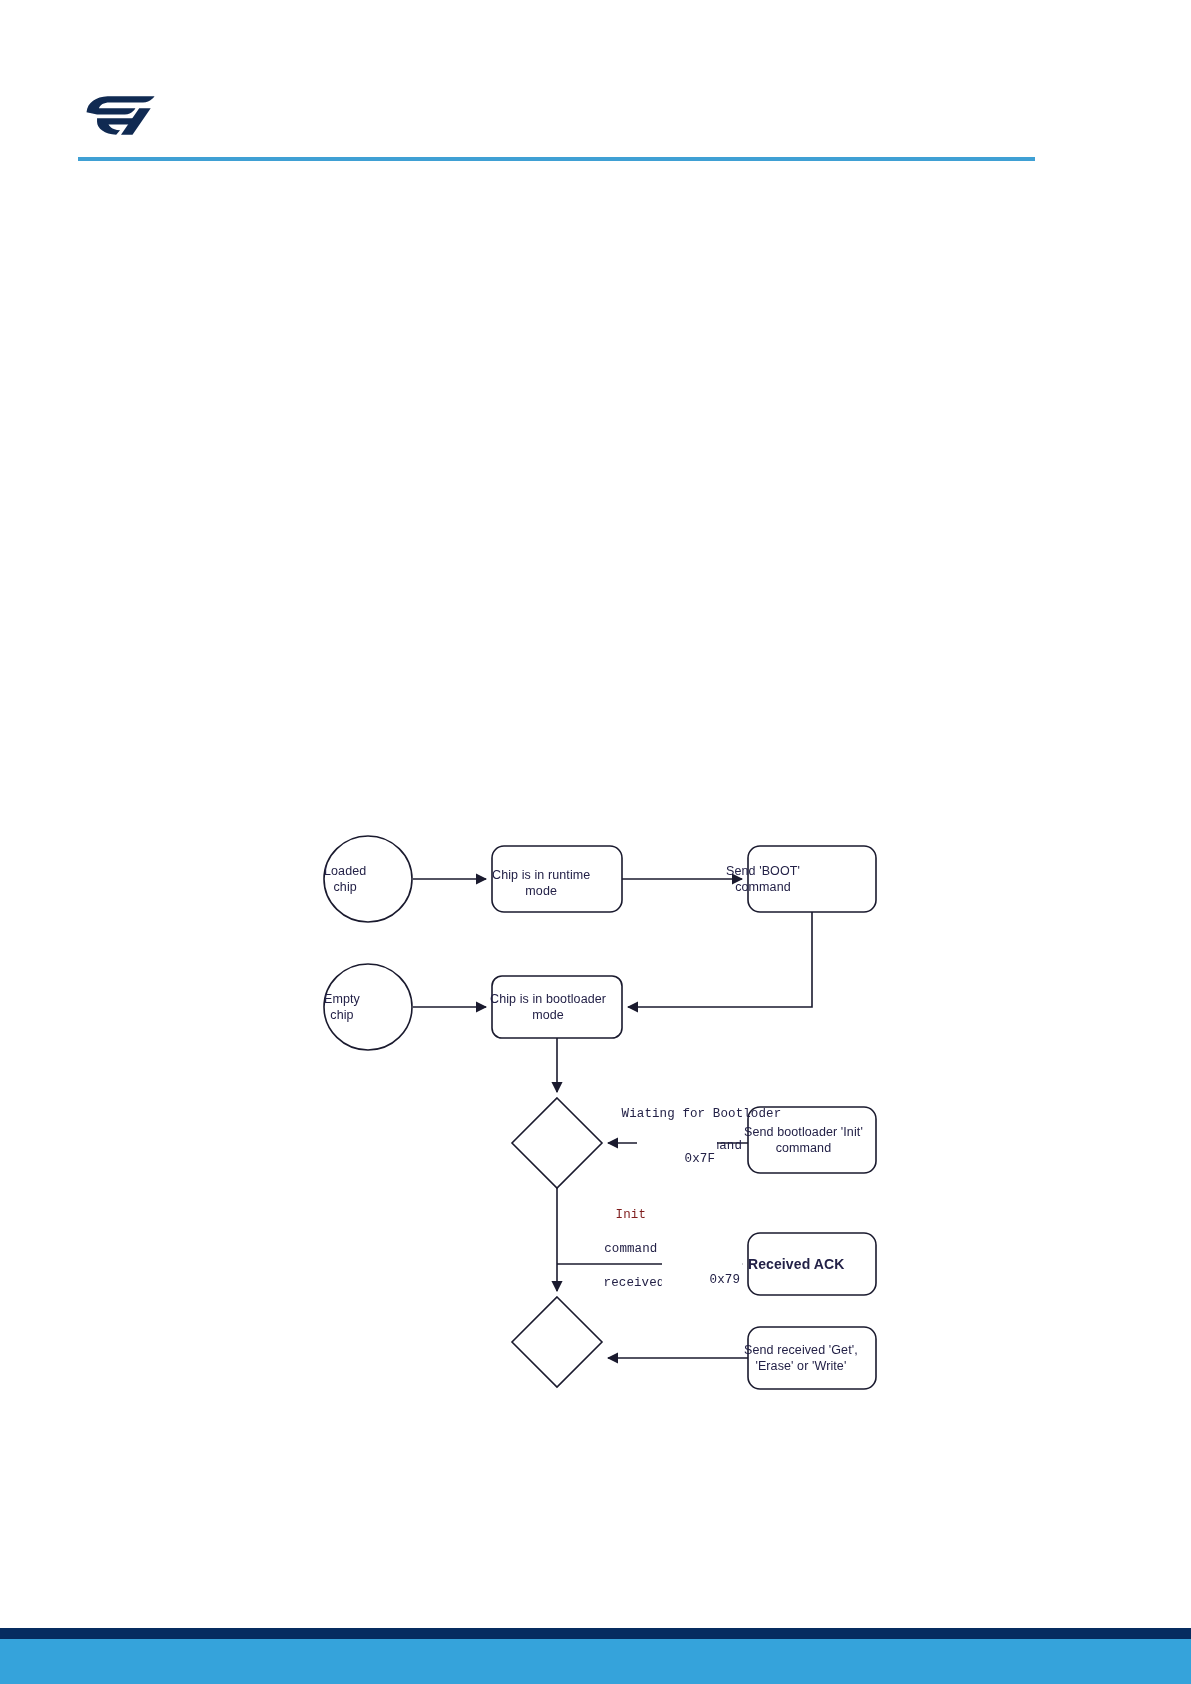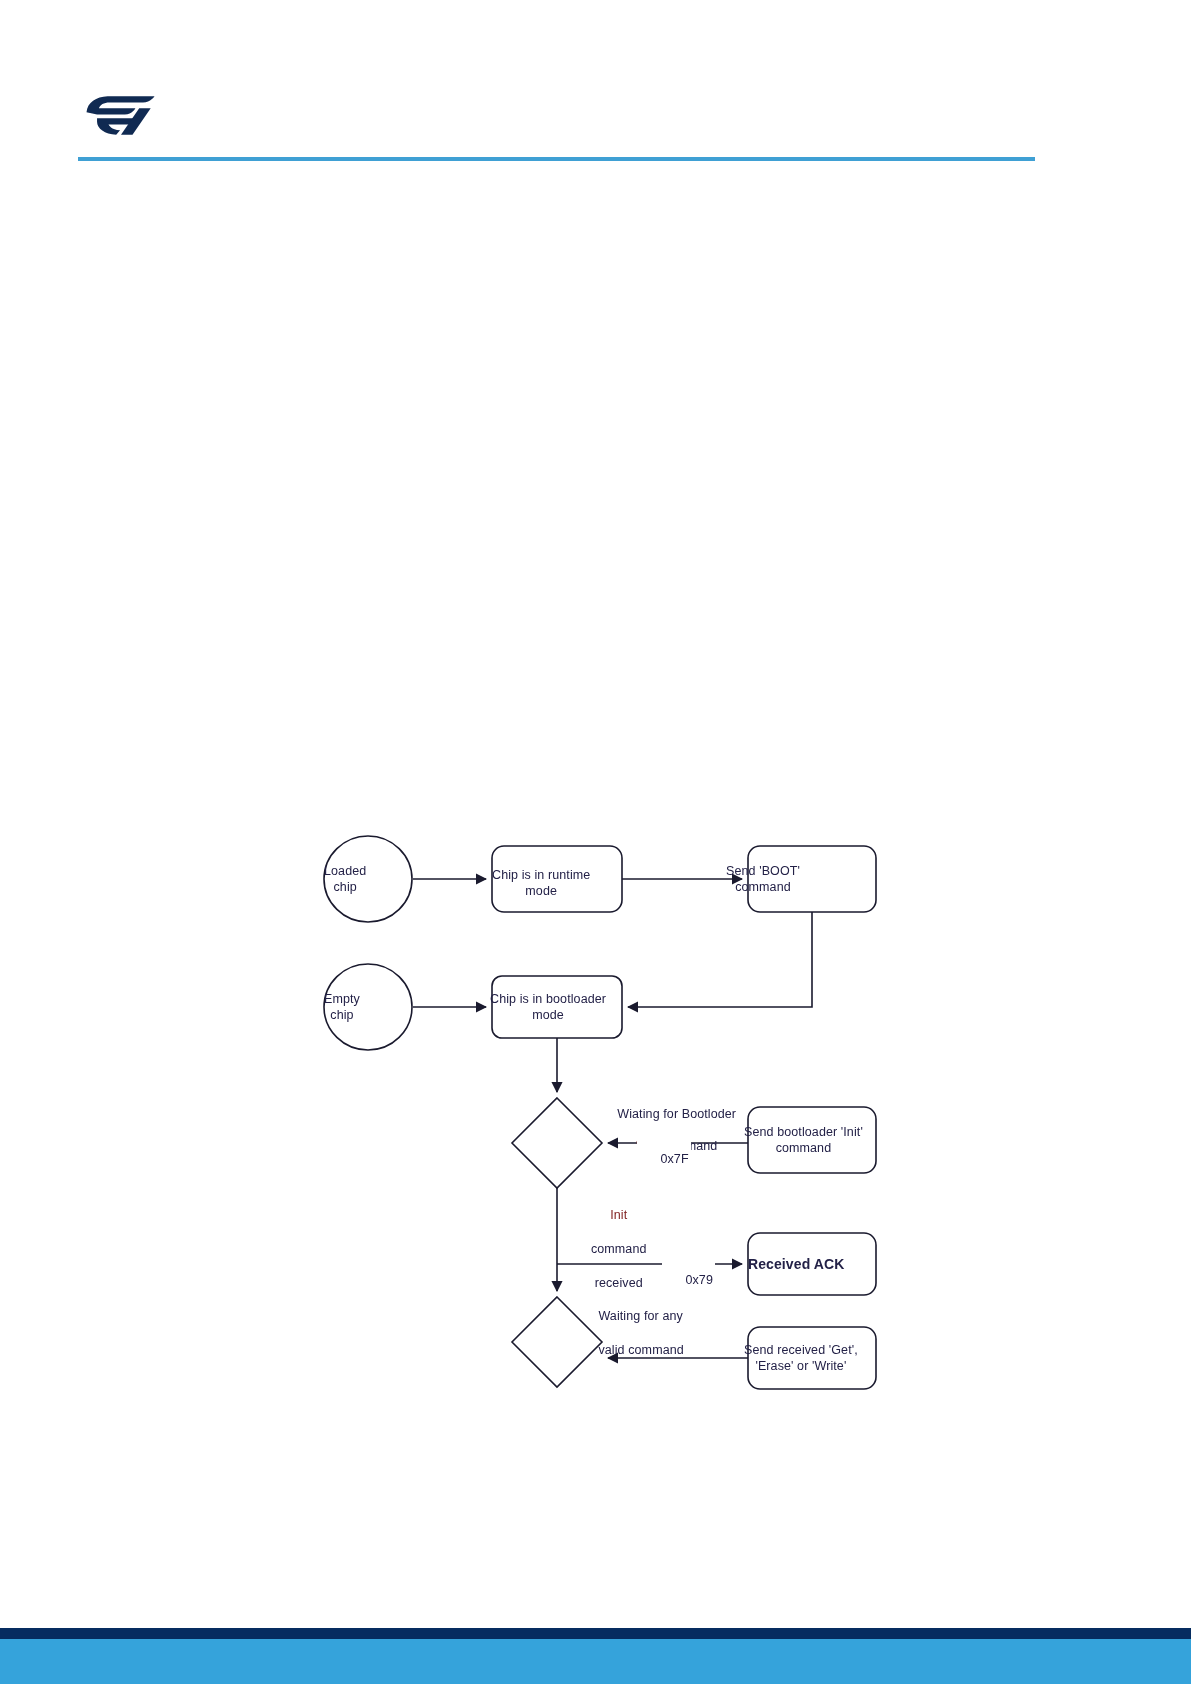--- a/index.html
+++ b/index.html
@@ -91,21 +91,21 @@
     font-size: 12.5px;
     line-height: 16px;
     letter-spacing: 0.1px;
     pointer-events: none;
   }
   .node-label.bold { font-weight: bold; font-size: 14px; }
 
   .edge-label {
     position: absolute;
     color: #232147;
-    font-family: Liberation Sans, sans-serif;
+    font-family: Liberation Mono, monospace;
     font-size: 12.5px;
     line-height: 16px;
     letter-spacing: 0.1px;
     white-space: pre;
     background: #ffffff;
     padding: 0 2px;
   }
   .edge-label.multi {
     background: transparent;
     padding: 0;
@@ -244,23 +244,19 @@
     <div class="edge-label multi" style="left:258px; top:365px; text-align:center; width:100px; line-height:17px;">
       <span class="accent">Init</span><br>
       <span>command</span><br>
       <span>received</span>
     </div>
 
     <div class="edge-label" style="left:362px; top:431px;">
       <span>0x79</span>
     </div>
 
-    <div class="edge-label multi" style="left:277px; top:466px; width:160px; line-height:17px;">
-      <span>Waiting for any</span><br>
-      <span>valid command</span>
-    </div>
 
   </div>
 
   <div id="footer-navy"></div>
   <div id="footer-blue"></div>
 
 </div>
 
 </body></html>

